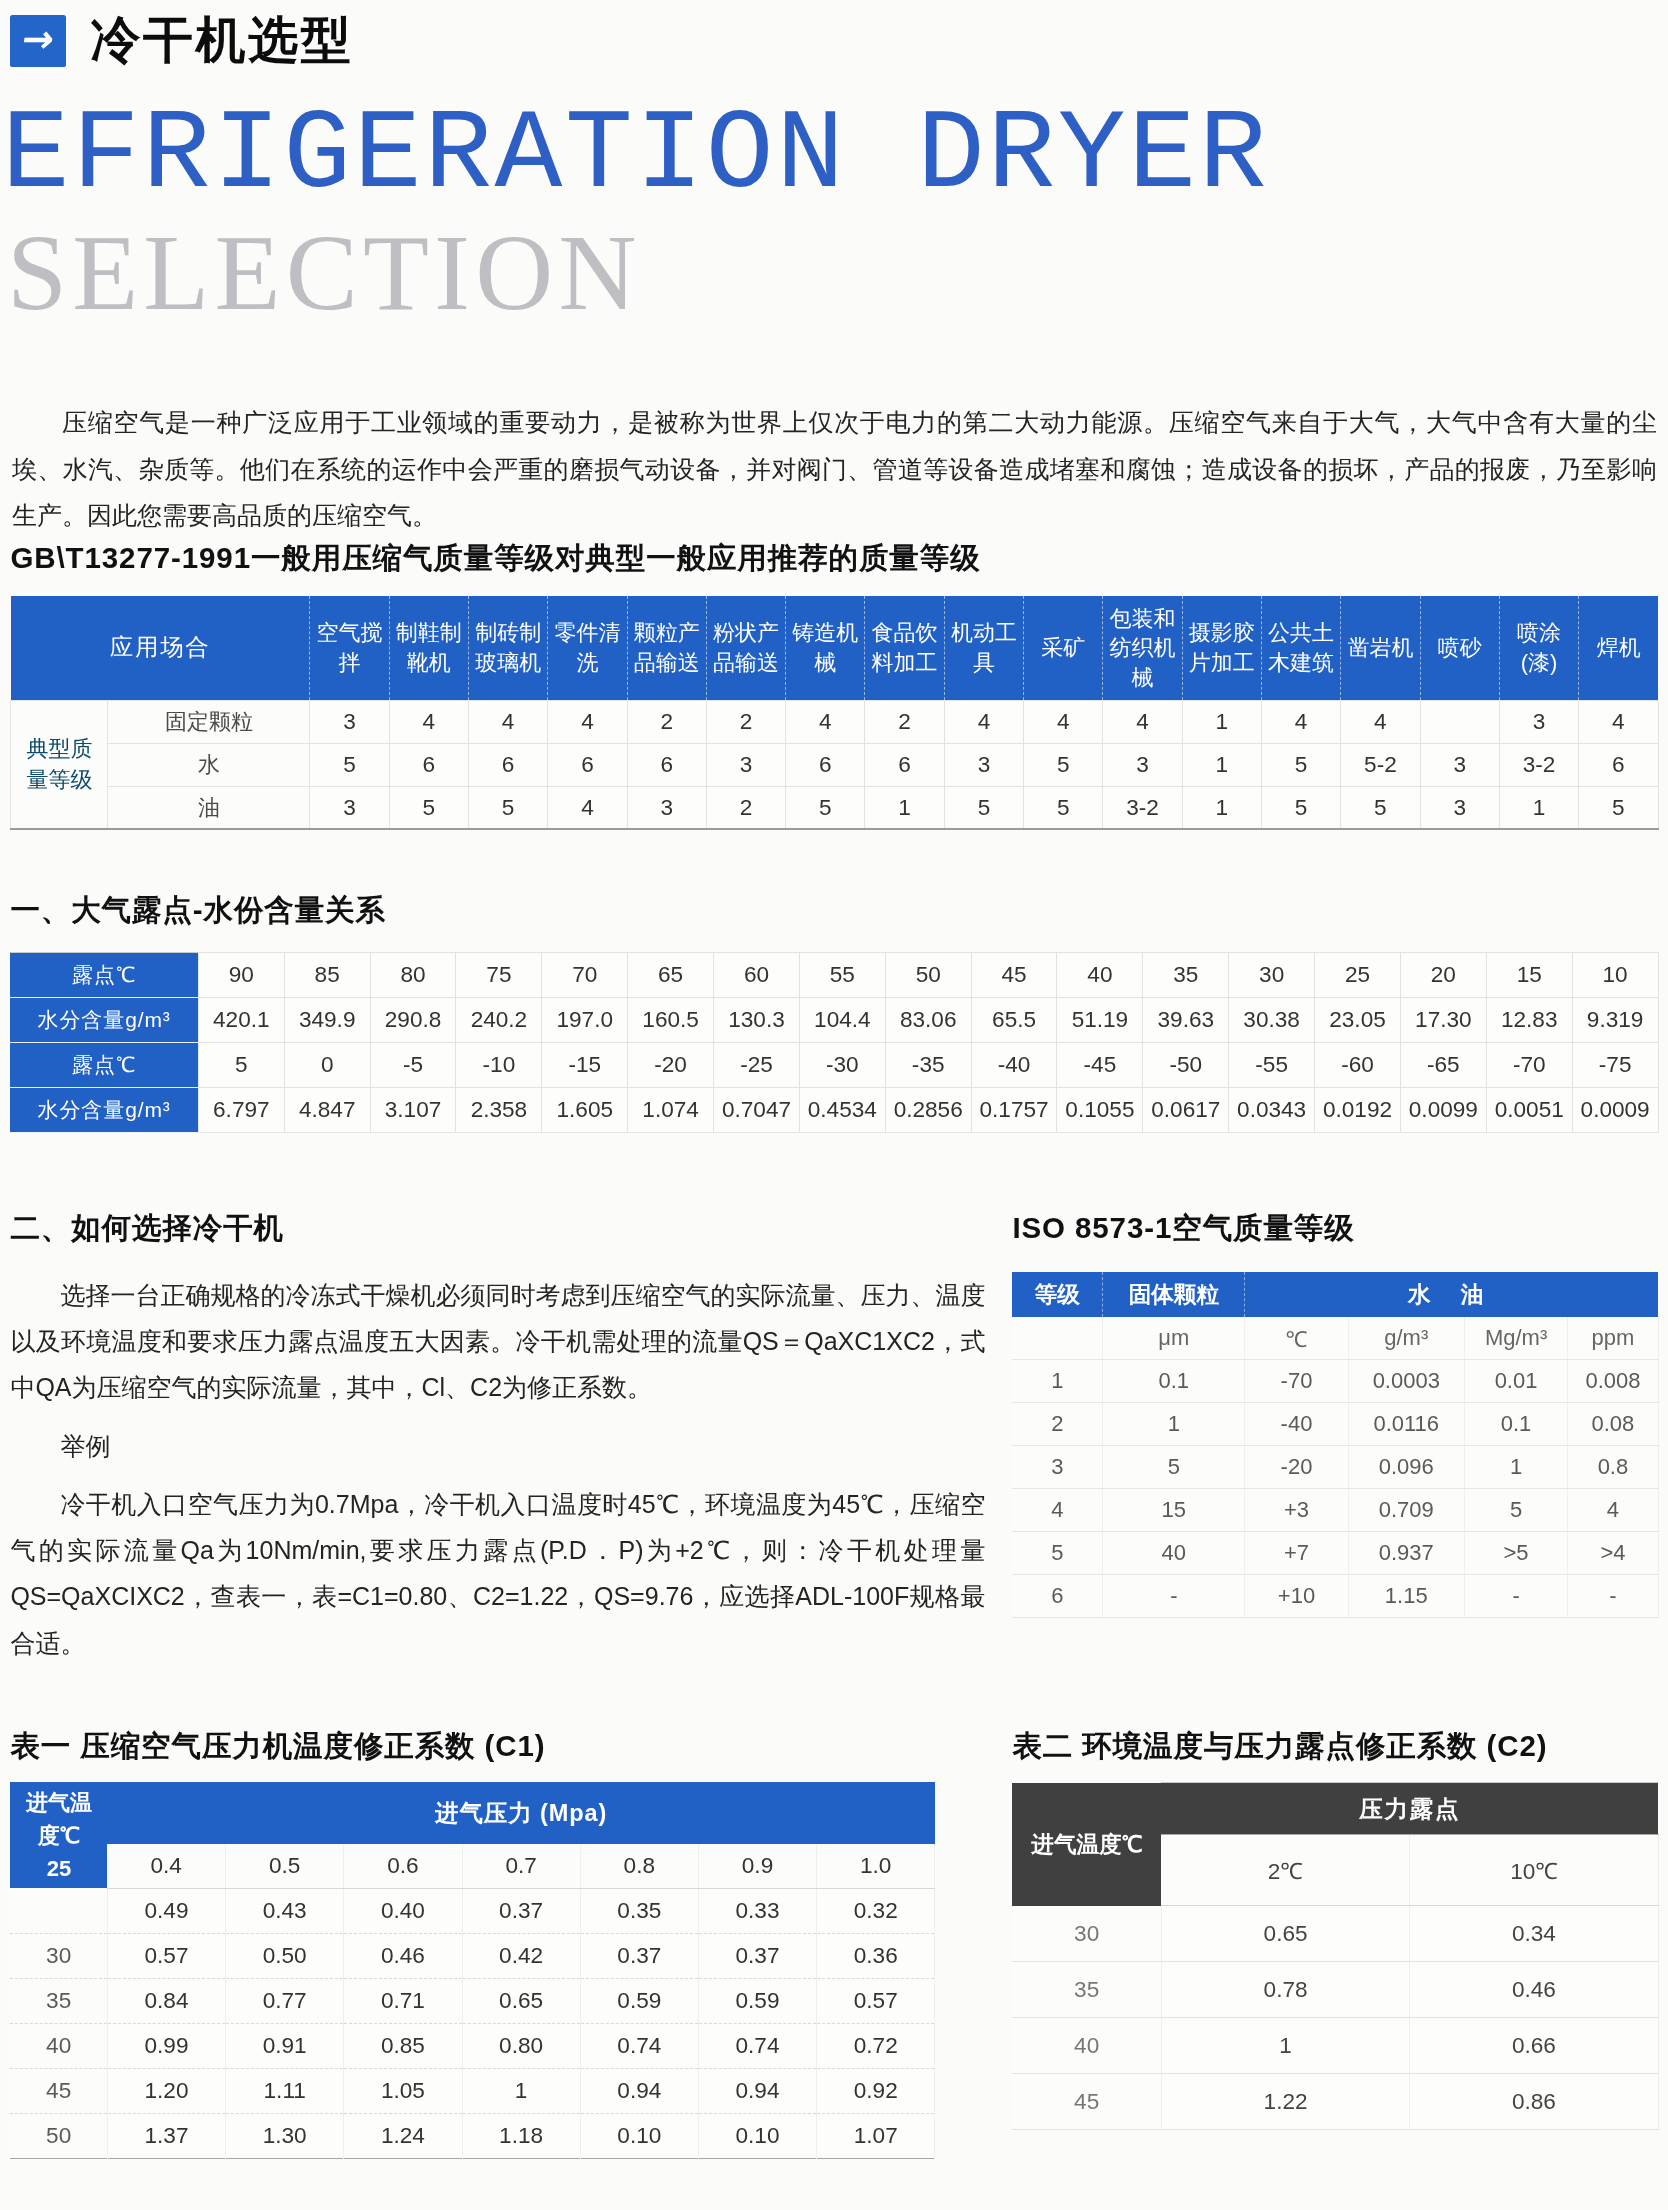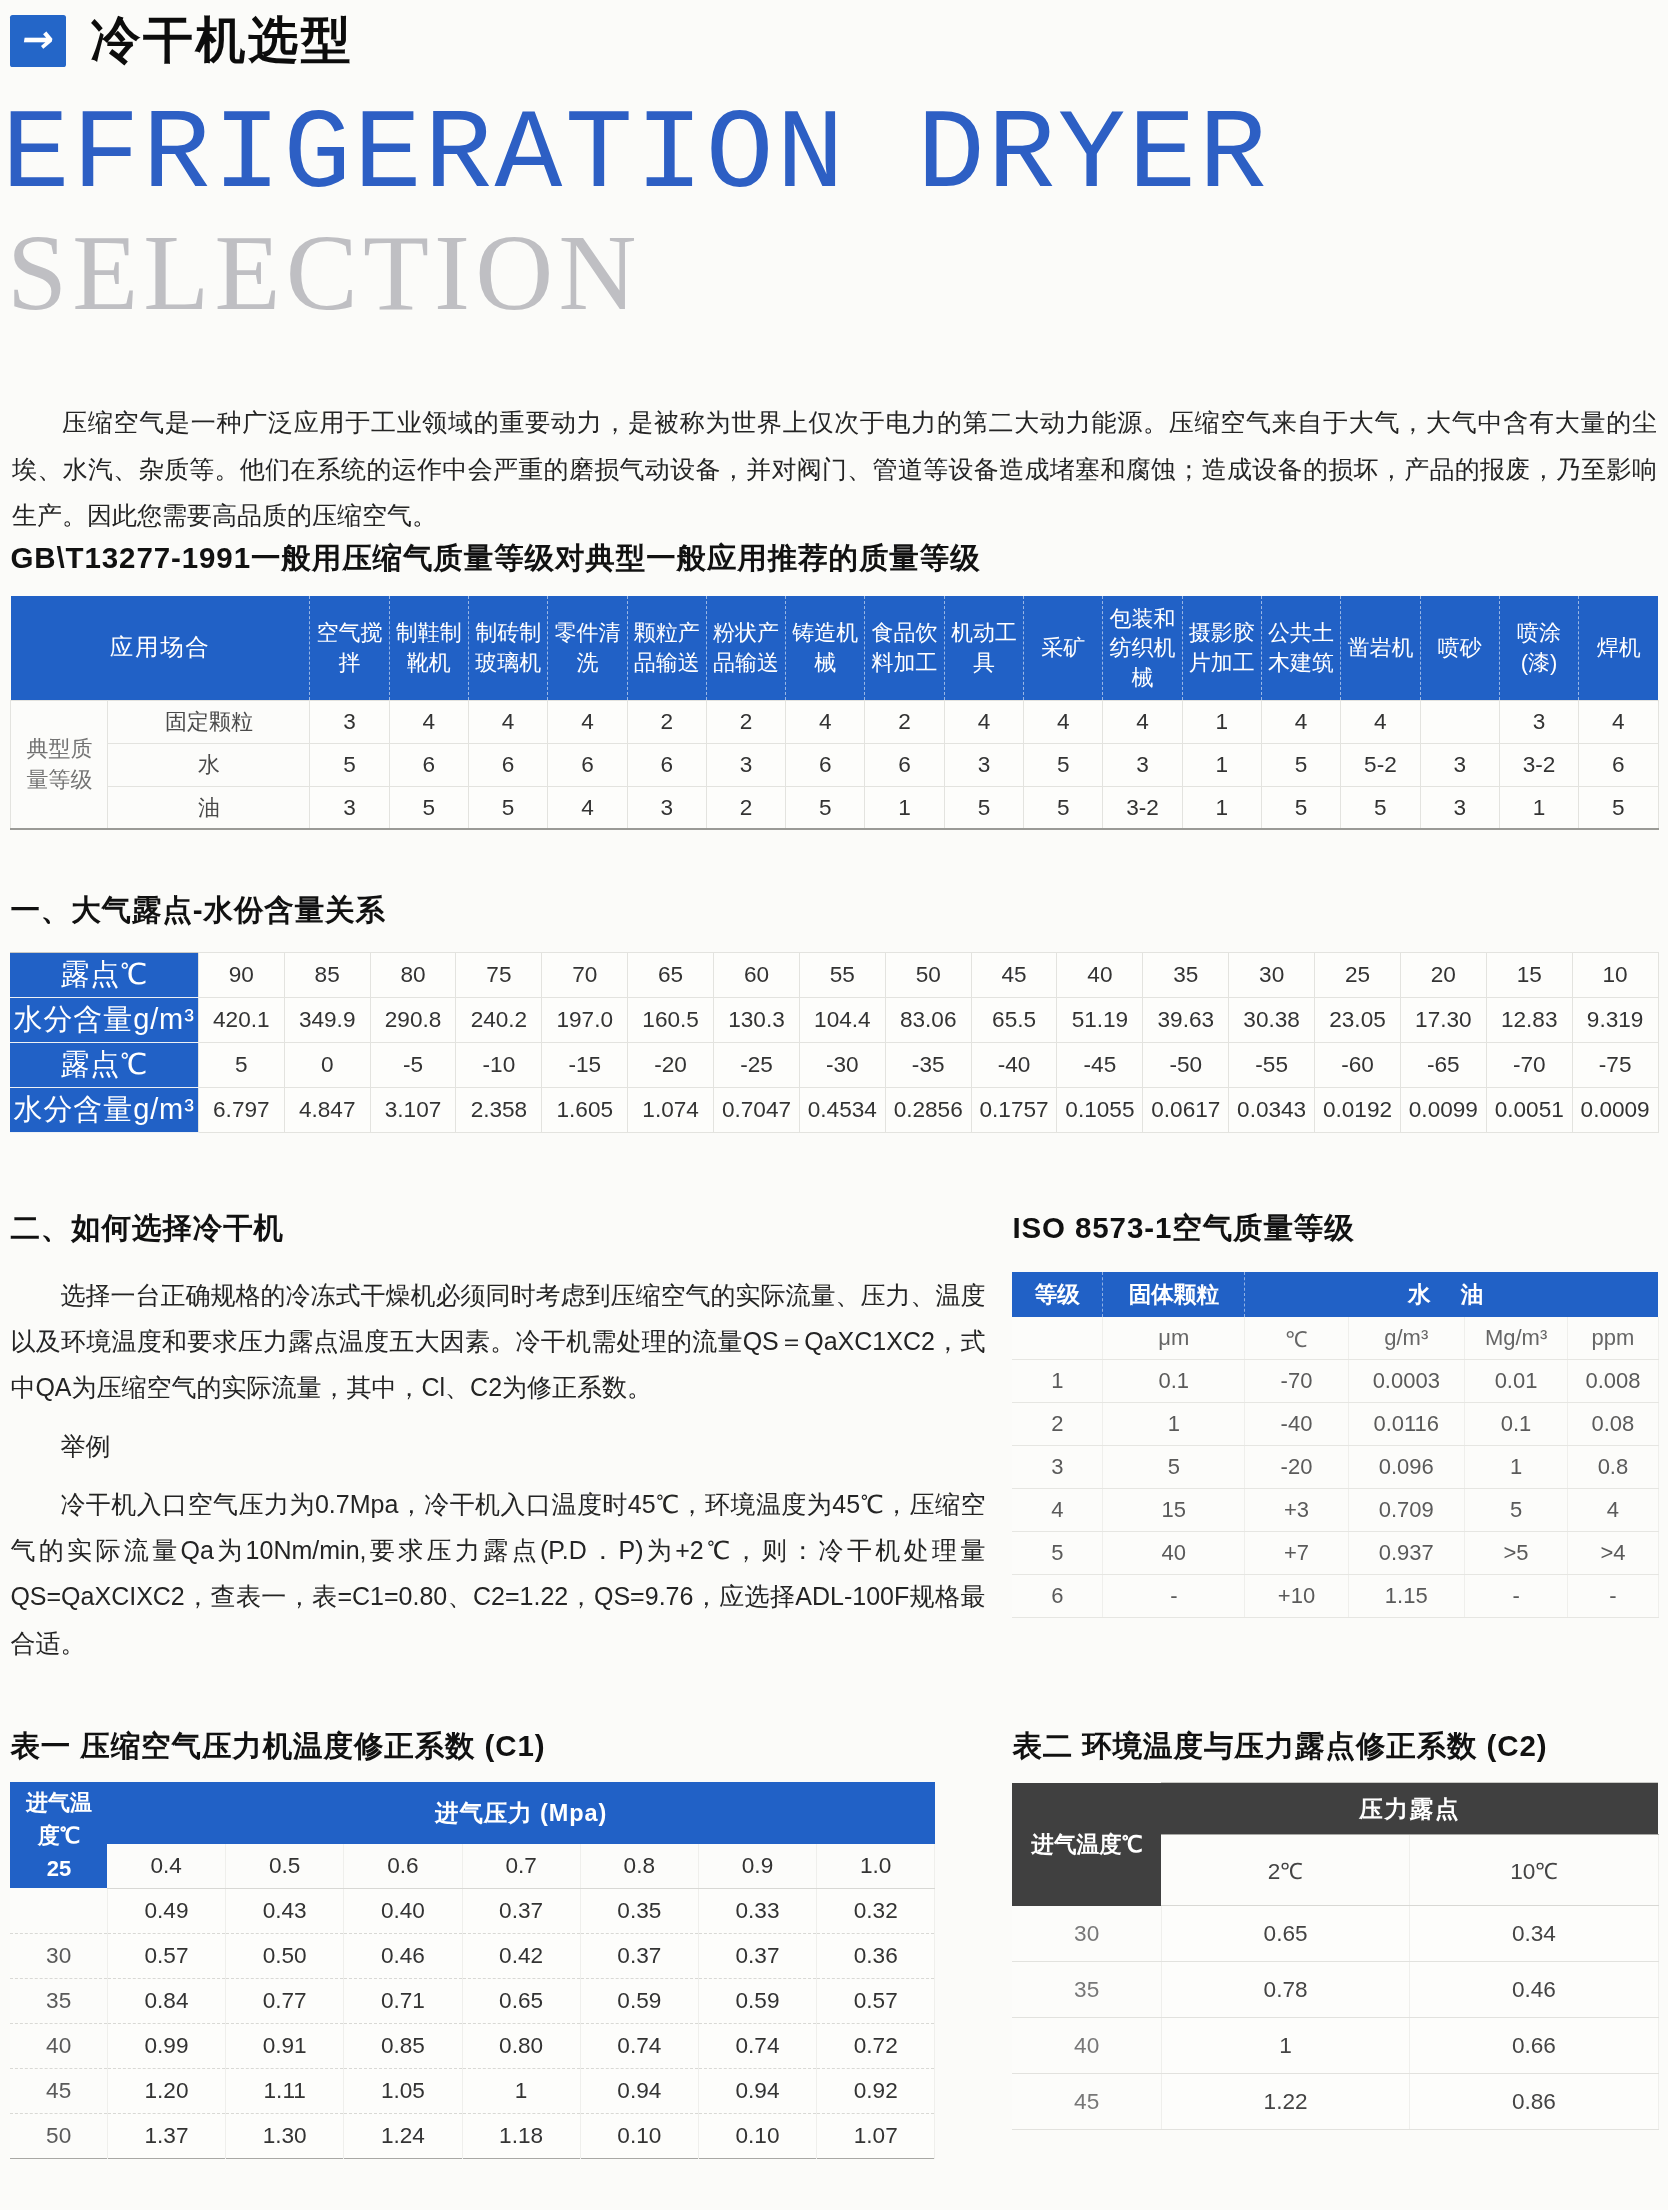--- a/index.html
+++ b/index.html
@@ -28,27 +28,27 @@
 
   
   .gb{margin-top:17.4px;border-bottom:2.6px double #9a9a96}
   .gb thead th{background:#2161c6;color:#fff;font-weight:500;font-size:22px;line-height:1.35;padding:3.5px 1.7px;border-right:0.9px dashed rgba(255,255,255,.55);height:104px}
   .gb thead th:last-child{border-right:none}
   .gb thead th.corner{font-size:23.5px;letter-spacing:1.7px}
   .gb col.c-group{width:97px}
   .gb col.c-label{width:202px}
   .gb tbody th,.gb td{border:0.9px solid #e3e3df;height:43px;font-weight:400}
   .gb tbody th{font-size:22px;color:#4a4a4a;background:#fcfcfa}
-  .gb tbody th.group{font-size:22px;color:#737373;line-height:1.4;padding:16px 12px}
+  .gb tbody th.group{font-size:22px;color:#0c4a6e;line-height:1.4;padding:16px 12px}
   .gb td{font-size:22.6px;color:#333;background:#fdfdfb}
 
   
   .dew{margin-top:21px;border-top:0.9px solid #c9c9c5;border-bottom:1.7px solid #a8a8a4}
   .dew col.c-label{width:188px}
-  .dew tbody th{background:#2161c6;color:#fff;font-size:29px;font-weight:500;border-bottom:1.7px solid #eef1f5;height:45px;letter-spacing:0.9px}
+  .dew tbody th{background:#2161c6;color:#fff;font-size:21px;font-weight:500;border-bottom:1.7px solid #eef1f5;height:45px;letter-spacing:0.9px}
   .dew td{border:0.9px solid #e3e3df;font-size:22.6px;color:#333;background:#fdfdfb;height:45px}
 
   
   .two-col{display:flex;gap:27px;margin-top:76px}
   .col-left{width:975px;flex:0 0 auto}
   .col-right{flex:1 1 auto}
   .sel-text p{font-size:25px;line-height:1.85;text-align:justify;text-indent:2em;color:#242424;margin-top:12px}
   .sel-text p.first{margin-top:22.6px}
 
   

